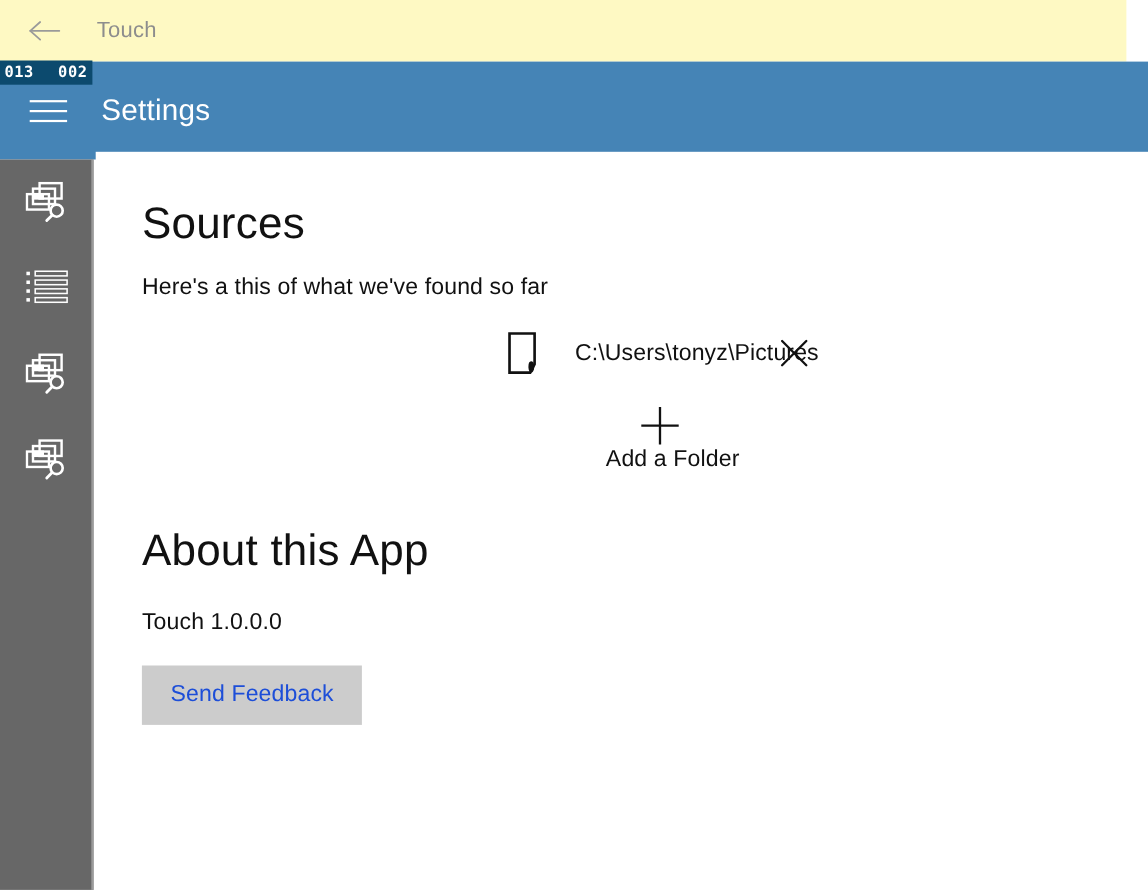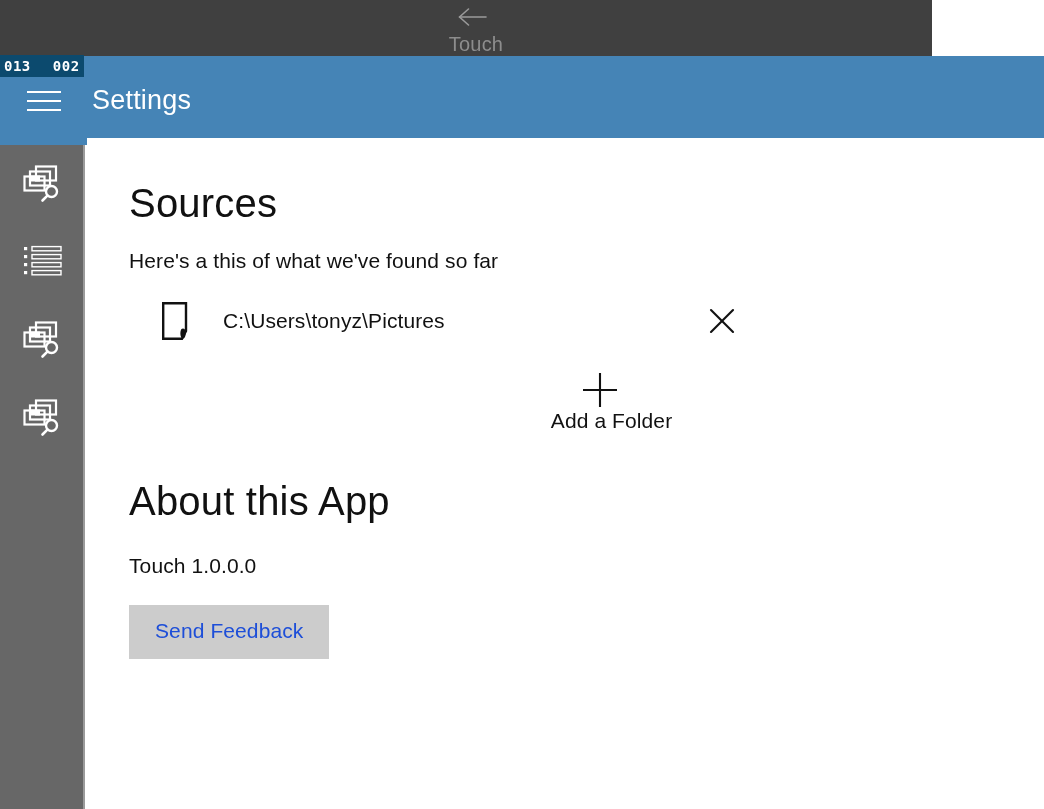--- a/index.html
+++ b/index.html
@@ -16,26 +16,25 @@
     position: relative;
     width: 1044px;
     height: 809px;
     background: #ffffff;
   }
 
   
   .titlebar {
     position: absolute;
     left: 0; top: 0;
-    width: 932px;
+    width: 1024px;
     height: 56px;
-    background: #404040;
-    display: flex;
-    align-items: center;
-    flex-direction: column;
+    background: #fef9c3;
+    display: flex;
+    align-items: center;
   }
   .back-btn {
     width: 56px;
     height: 44px;
     margin-left: 12px;
     display: flex;
     align-items: center;
     justify-content: center;
   }
   .back-btn svg { display: block; }
@@ -143,20 +142,21 @@
     letter-spacing: 0.1px;
   }
 
   .source-list { margin-top: 20px; }
 
   .source-row {
     display: flex;
     align-items: center;
     height: 56px;
     padding-left: 32px;
+    justify-content: center;
   }
   .row-icon {
     width: 44px;
     display: flex;
     align-items: center;
     justify-content: flex-start;
   }
   .row-icon svg { display: block; }
   .row-label {
     margin-left: 18px;

